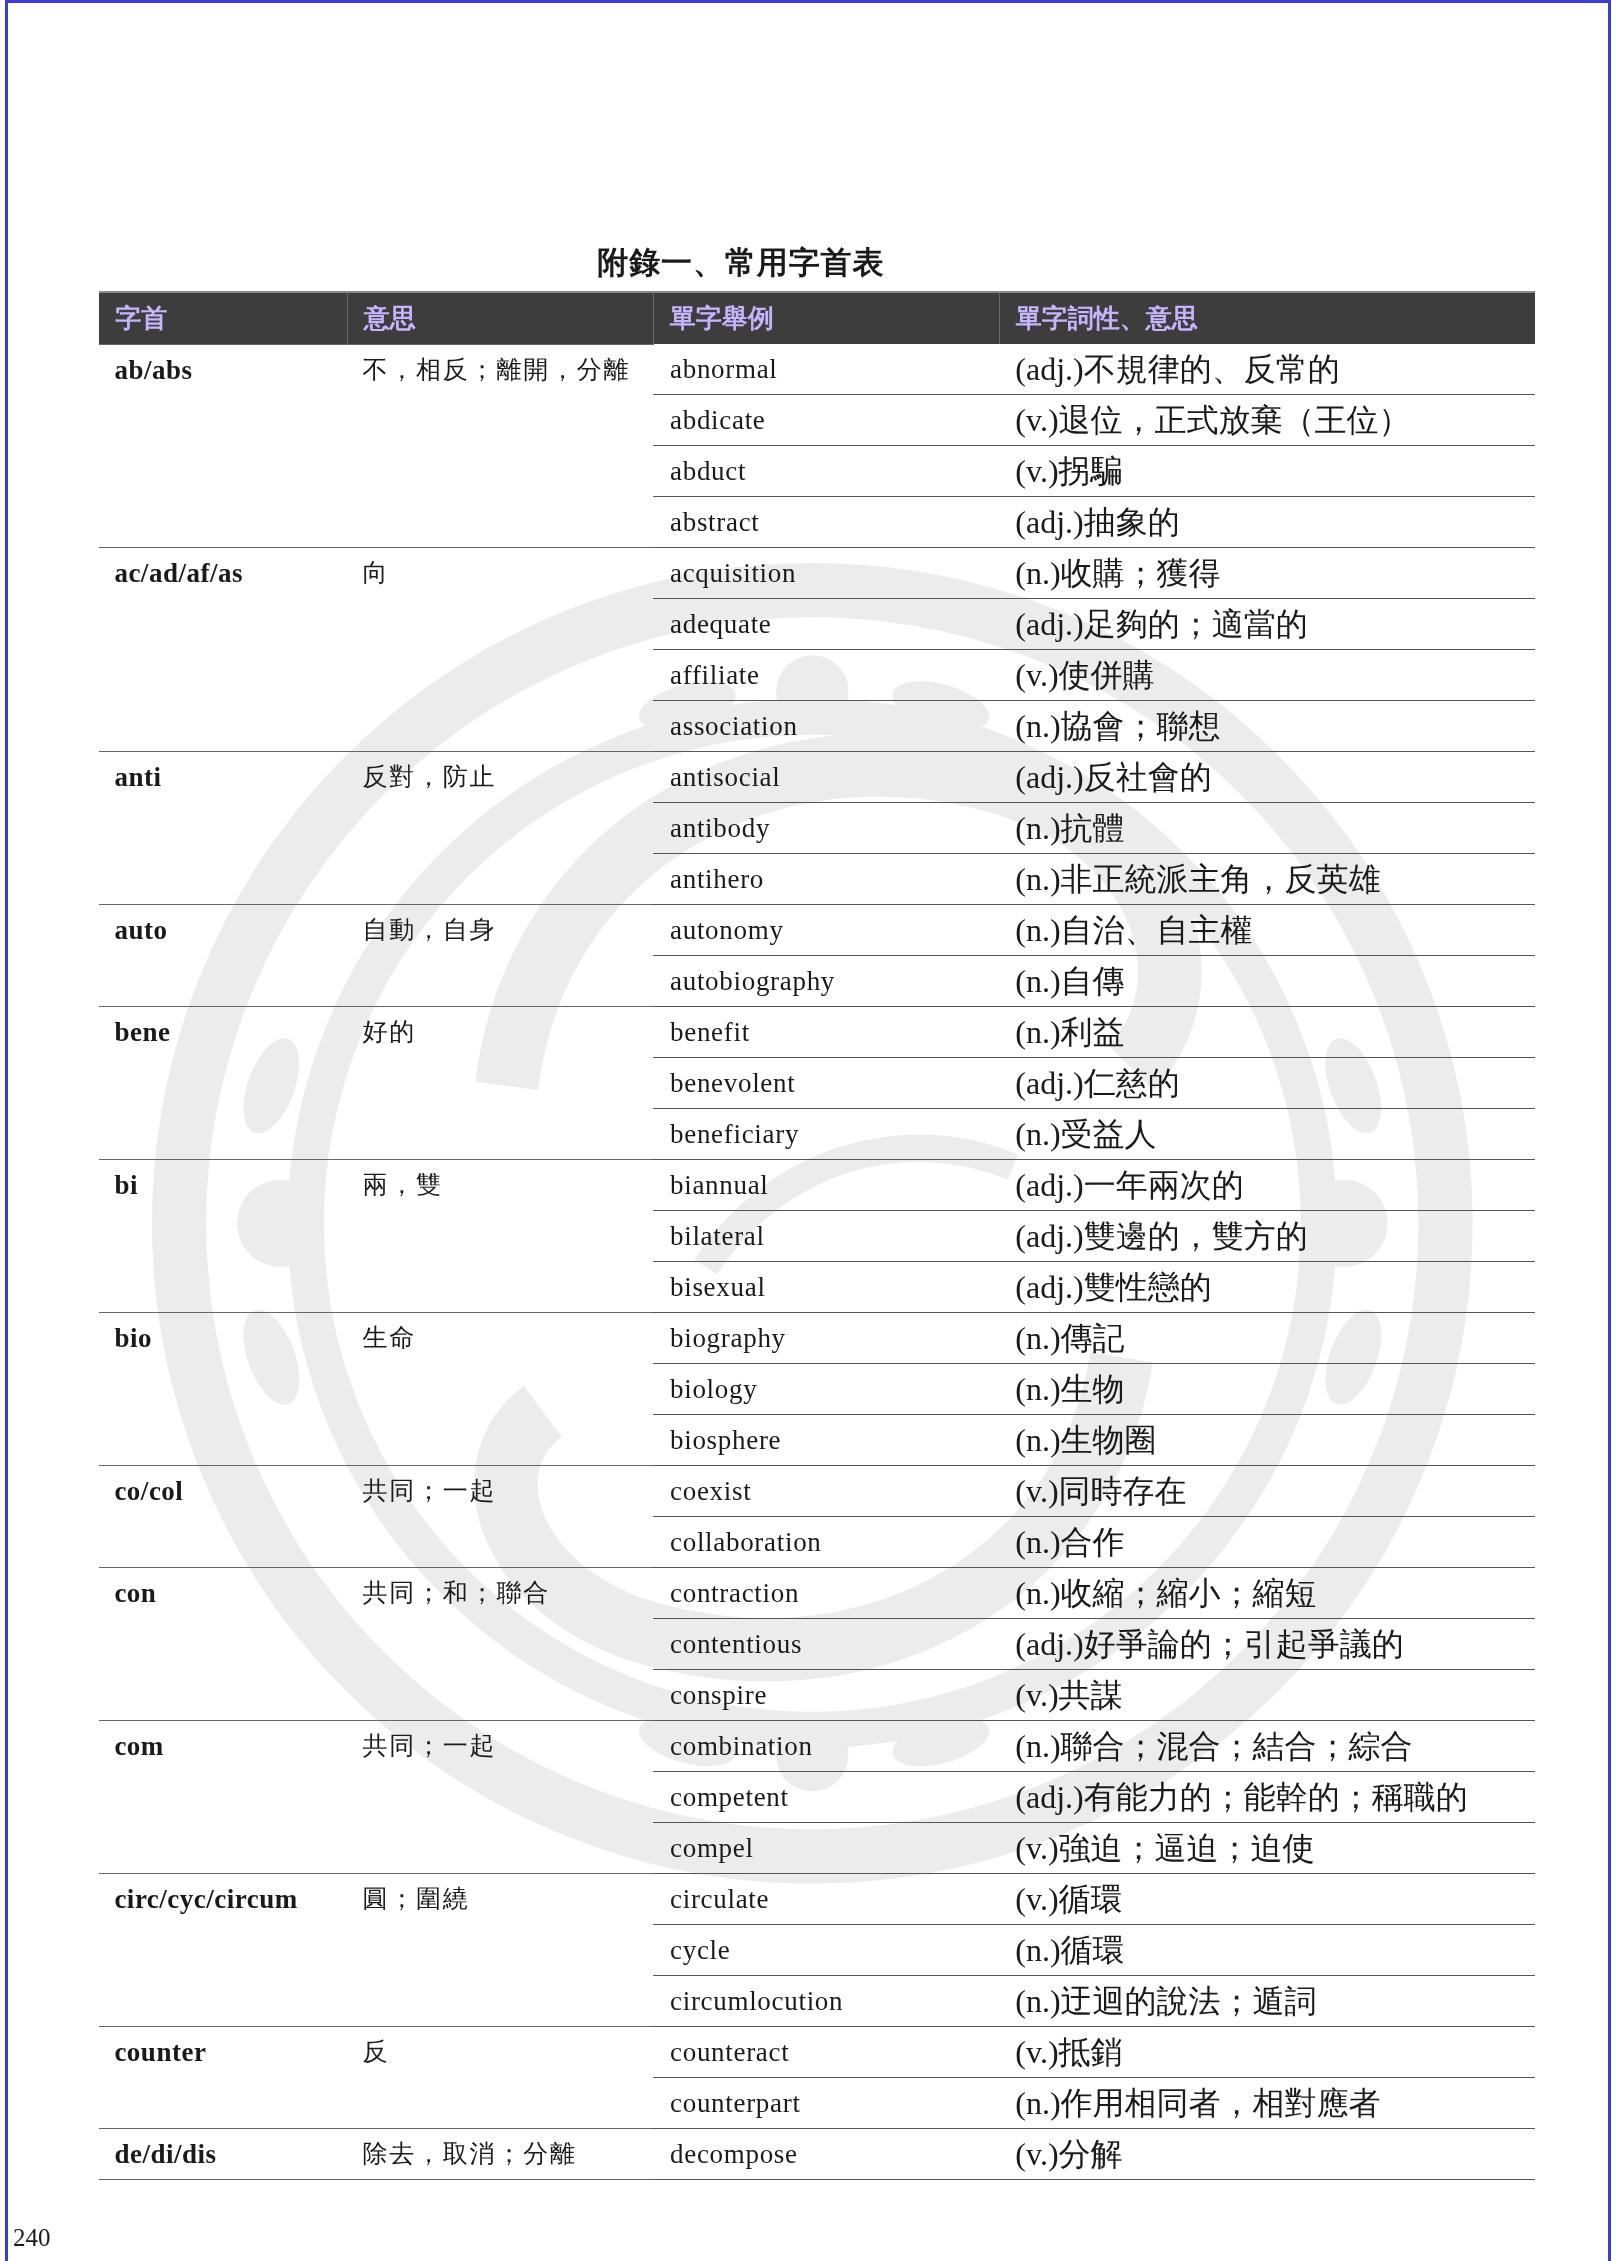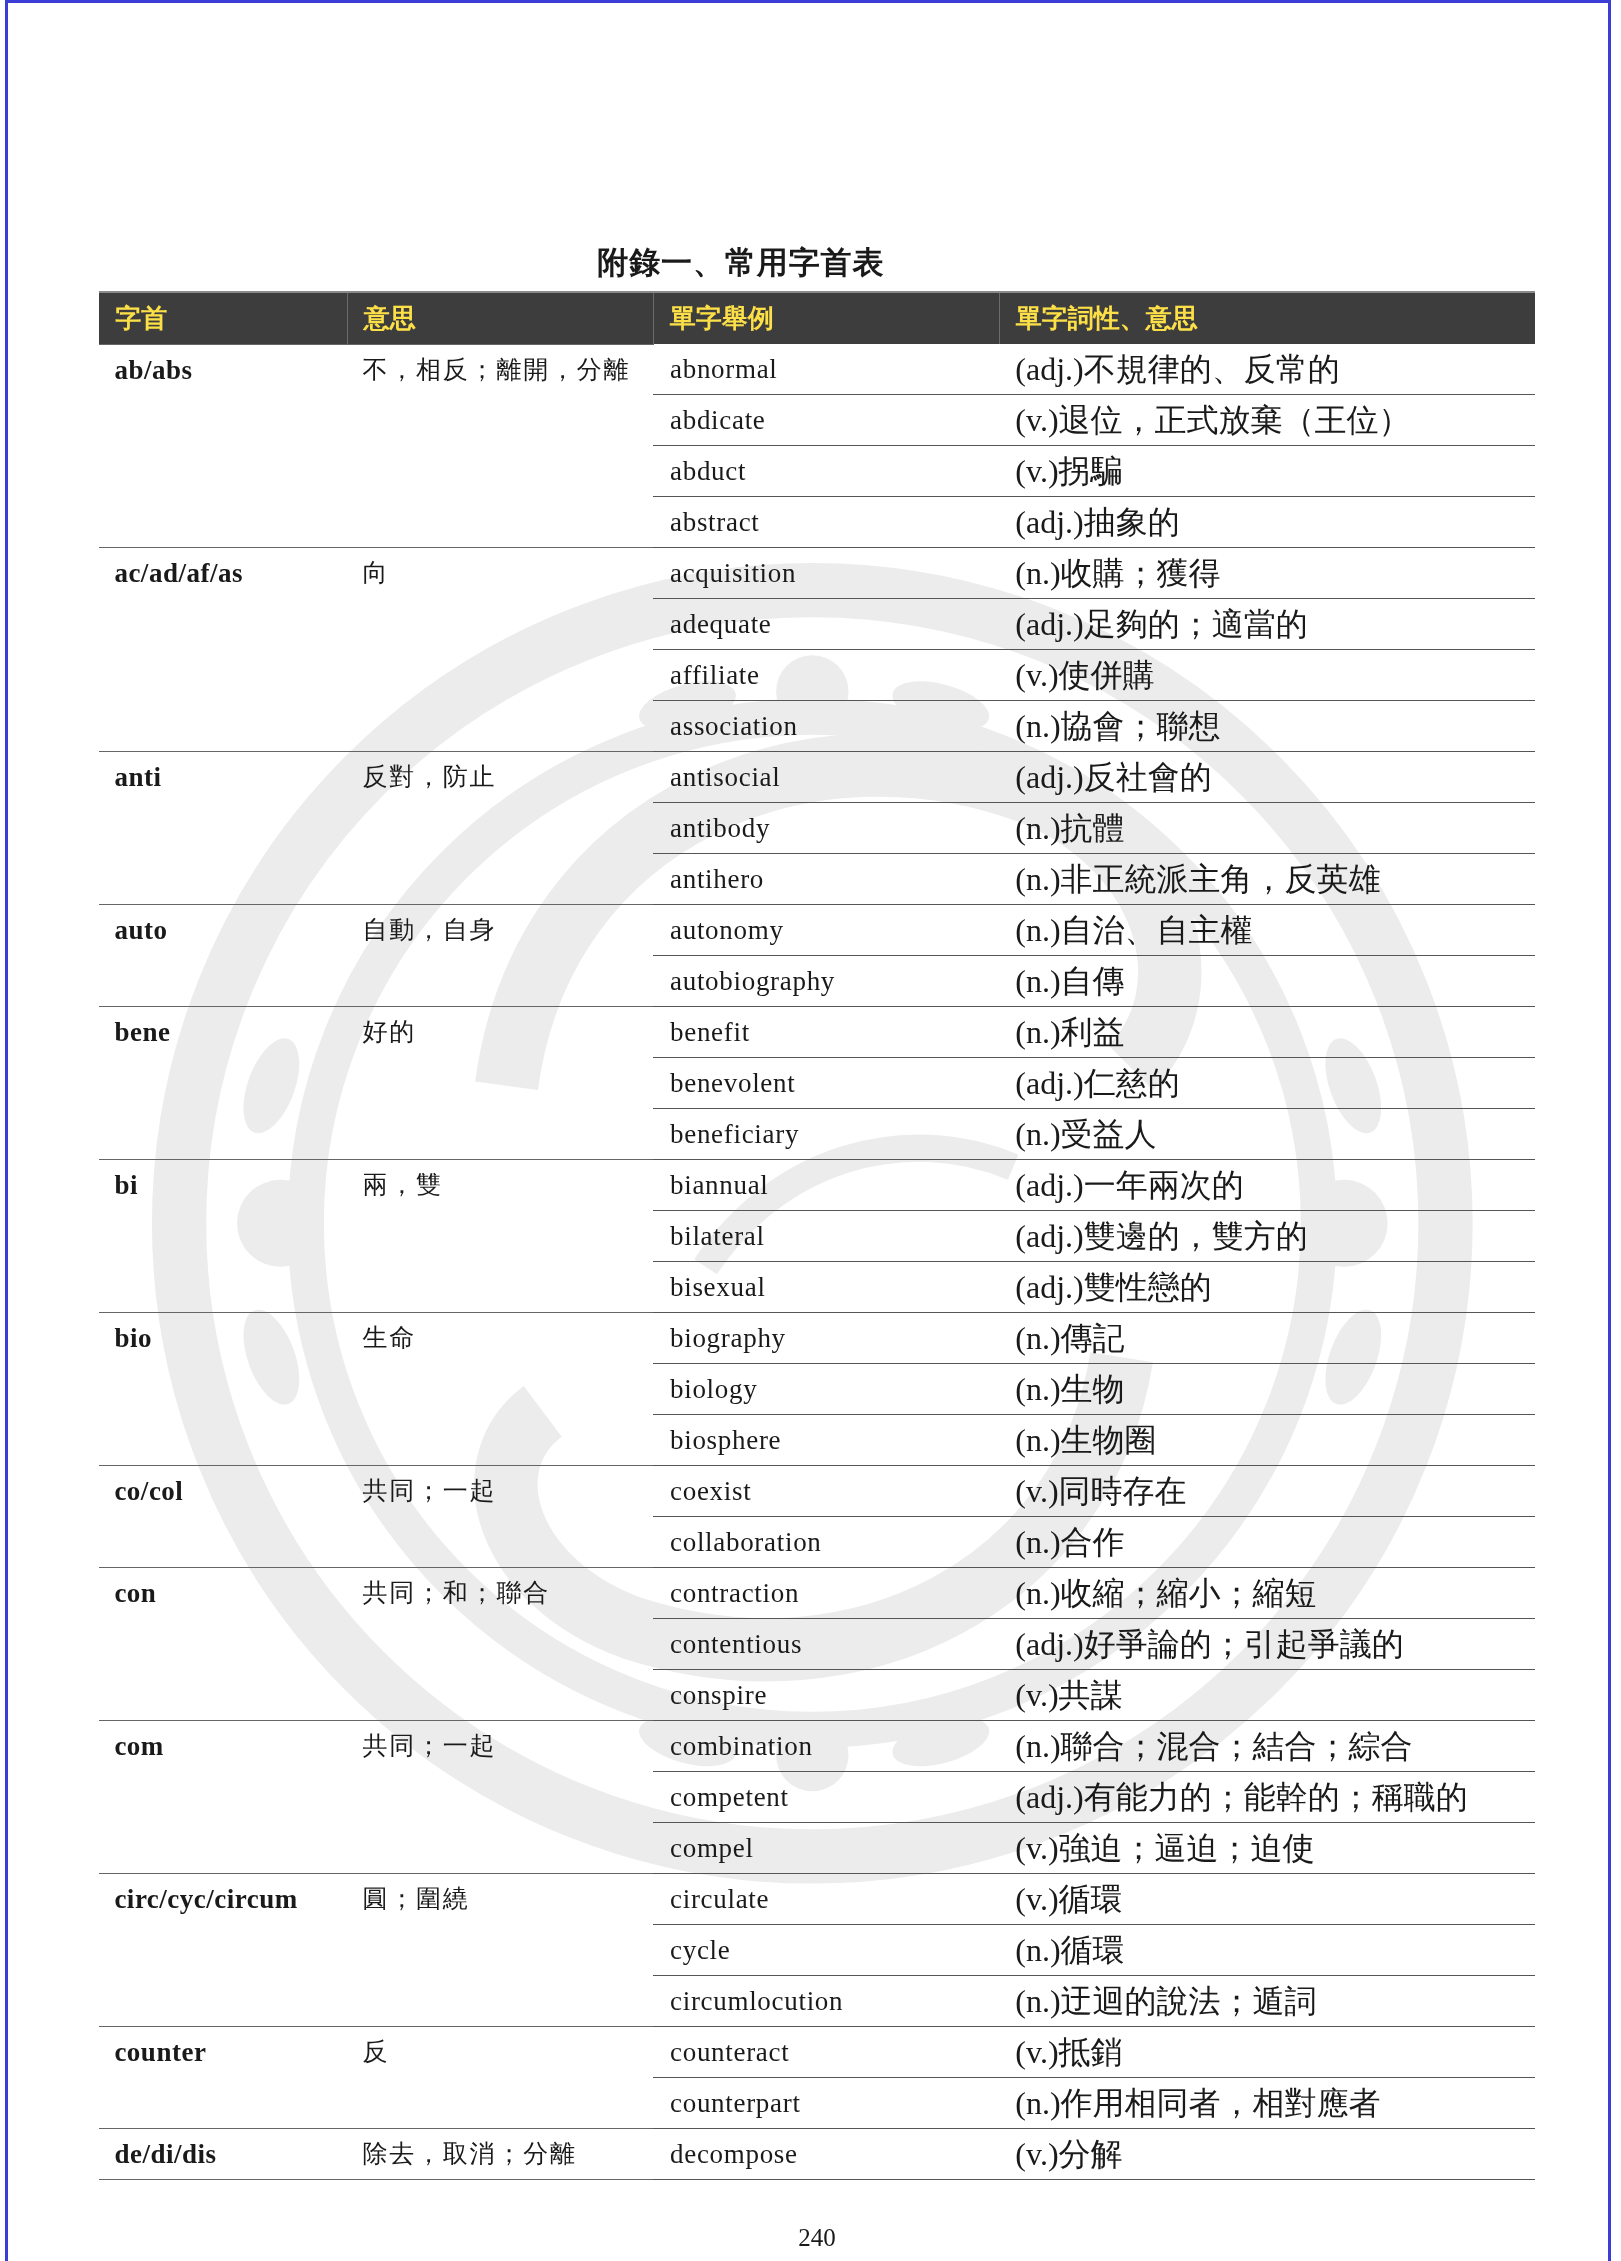--- a/index.html
+++ b/index.html
@@ -24,39 +24,39 @@
   }
   table.prefix {
     position: absolute; left: 99px; top: 291px; width: 1436px;
     border-collapse: collapse; z-index: 2; table-layout: fixed;
   }
   table.prefix col.c1 { width: 248px; }
   table.prefix col.c2 { width: 306px; }
   table.prefix col.c3 { width: 346px; }
   table.prefix col.c4 { width: 536px; }
   thead th {
-    background: #3d3d3d; color: #fde047; font-weight: bold; text-align: left;
+    background: #3d3d3d; color: #c4b5fd; font-weight: bold; text-align: left;
     height: 52px; padding: 0 0 0 16.3px; font-size: 26px; box-sizing: border-box;
     border-top: 2.7px solid #8a8a8a; border-right: 0.9px solid #6a6a6a;
   }
   thead th:last-child { border-right: none; margin-left: 23px; }
   tbody td {
     height: 50px; padding: 0 0 0 16.3px; font-size: 27px; vertical-align: top;
     box-sizing: border-box; line-height: 50px;
   }
   tbody td.prefix-cell { font-weight: bold; font-size: 27px; padding-left: 15.4px; letter-spacing: 0.5px; margin-top: 22px; }
   tbody td.meaning-cell { font-size: 25px; padding-left: 15.4px; letter-spacing: 1.8px; }
   tbody td.word-cell { border-bottom: 1.8px solid #555; padding-left: 17px; letter-spacing: 0.7px; }
   tbody td.def-cell { border-bottom: 1.8px solid #555; padding-left: 16.3px; font-size: 32px; margin-top: 40px; }
   tbody tr.group-start td.prefix-cell,
   tbody tr.group-start td.meaning-cell { border-top: 1.8px solid #666; }
   tbody tr.group-last td.prefix-cell,
   tbody tr.group-last td.meaning-cell { border-bottom: 1.8px solid #666; }
   .page-num {
-    position: absolute; left: 0; width: 1621px; top: 2224px; text-align: center;
+    position: absolute; left: 0; width: 1621px; top: 2224px; text-align: left;
     font-size: 25px; z-index: 2; padding-left: 13px; box-sizing: border-box;
   }
 </style>
 </head>
 <body>
 
 <div class="frame"></div>
 
 <svg class="watermark" viewBox="0 0 1792 2500" xmlns="http://www.w3.org/2000/svg">
   <g fill="none" stroke="#ececec">

